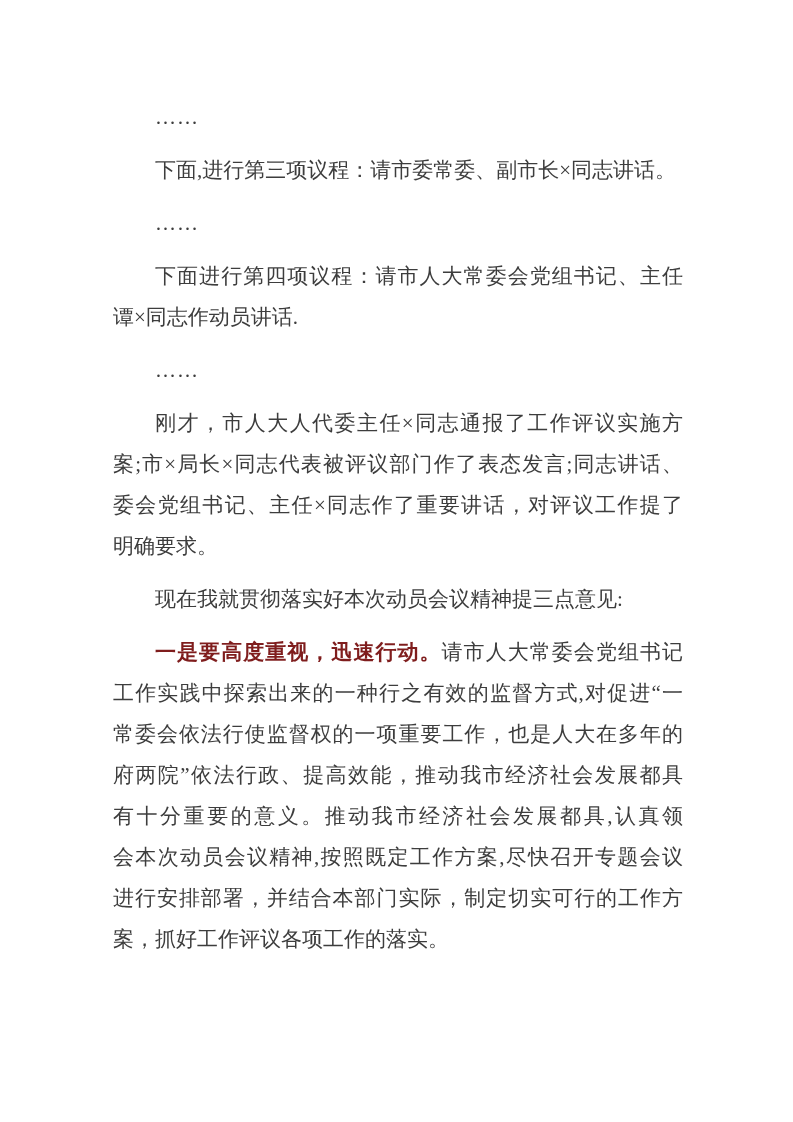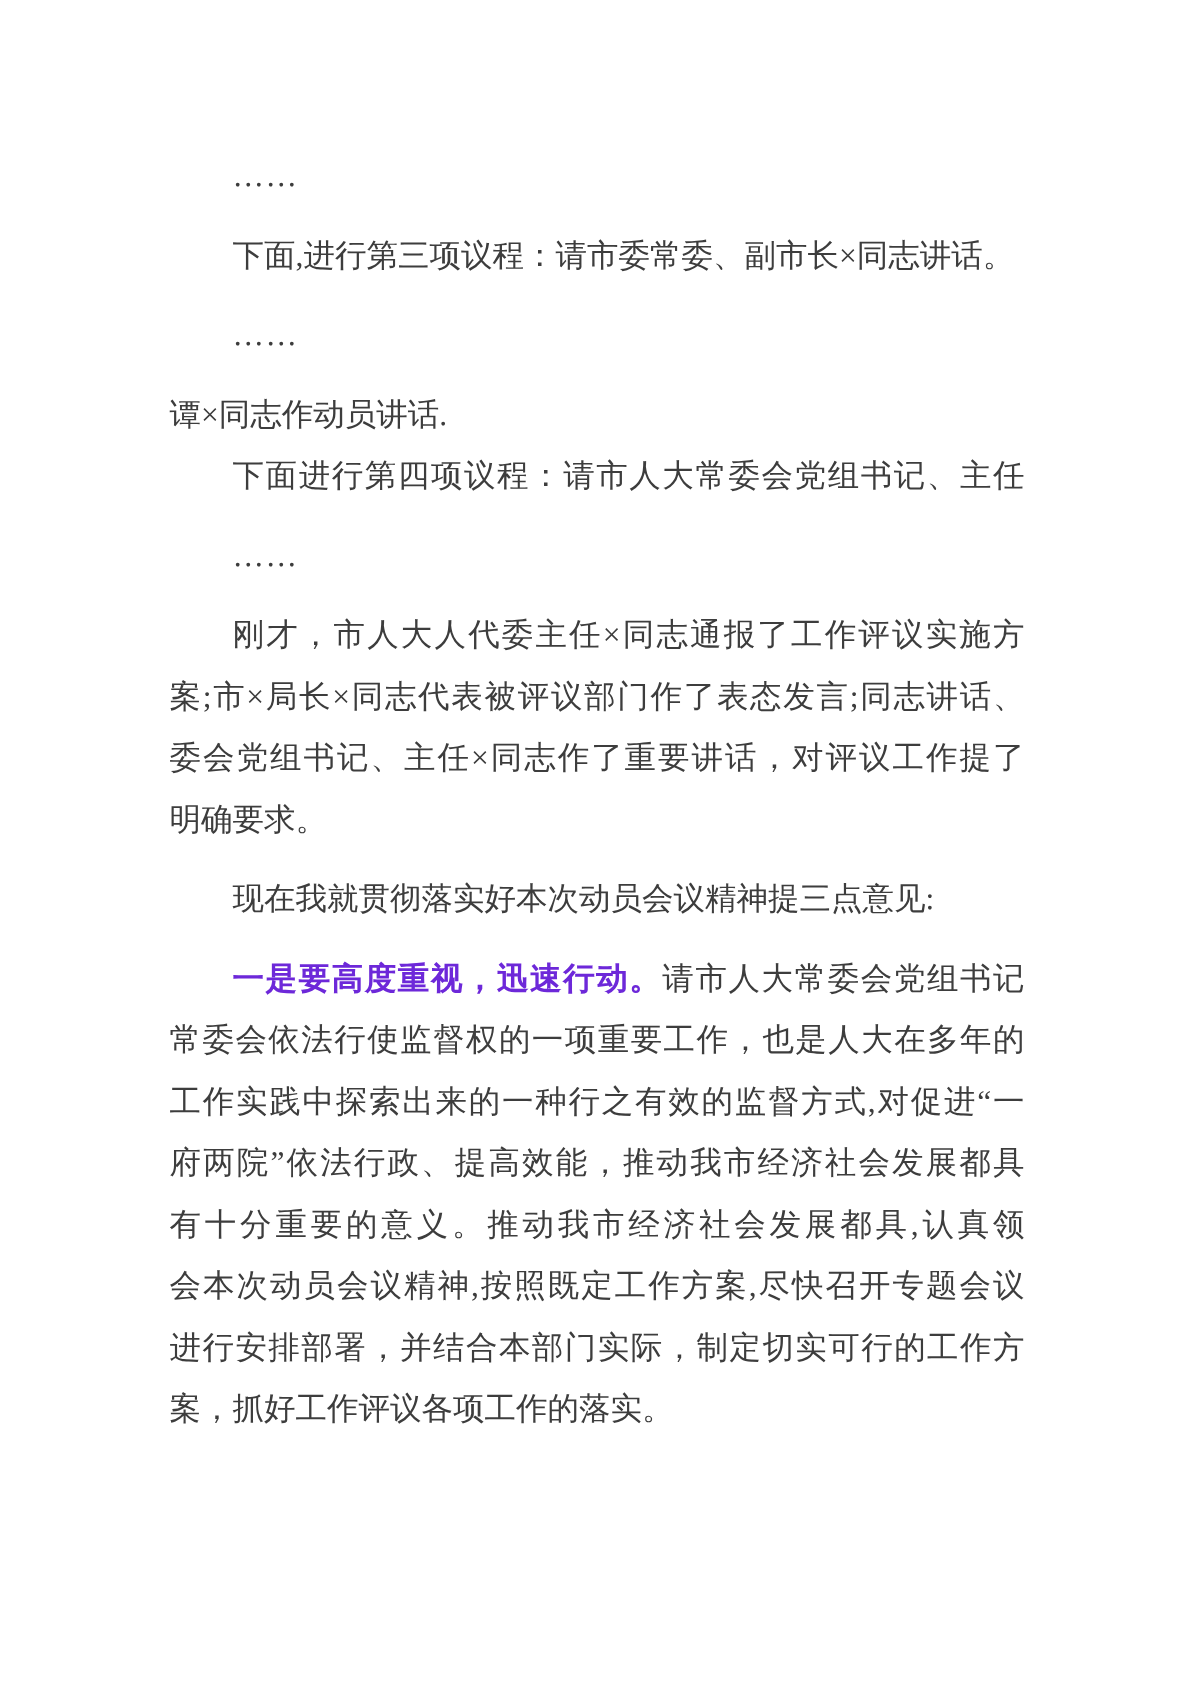--- a/index.html
+++ b/index.html
@@ -35,21 +35,21 @@
     text-align: justify;
     text-align-last: justify;
     text-justify: inter-character;
   }
   
   .line.indent {
     padding-left: 42px;
   }
   .bold {
     font-weight: bold;
-    color: #6d28d9;
+    color: #7f1d1d;
   }
   .ellipsis {
     letter-spacing: 1px;
   }
 </style>
 </head>
 <body>
 
 <div class="page">
 
@@ -59,22 +59,22 @@
 
   <div class="para">
     <div class="line indent">下面,进行第三项议程：请市委常委、副市长×同志讲话。</div>
   </div>
 
   <div class="para">
     <div class="line indent ellipsis">……</div>
   </div>
 
   <div class="para">
+    <div class="line indent fill">下面进行第四项议程：请市人大常委会党组书记、主任</div>
     <div class="line">谭×同志作动员讲话.</div>
-    <div class="line indent fill">下面进行第四项议程：请市人大常委会党组书记、主任</div>
   </div>
 
   <div class="para">
     <div class="line indent ellipsis">……</div>
   </div>
 
   <div class="para">
     <div class="line indent fill">刚才，市人大人代委主任×同志通报了工作评议实施方</div>
     <div class="line fill">案;市×局长×同志代表被评议部门作了表态发言;同志讲话、</div>
     <div class="line fill">委会党组书记、主任×同志作了重要讲话，对评议工作提了</div>
@@ -82,22 +82,22 @@
   </div>
 
   <div class="para">
     <div class="line indent">现在我就贯彻落实好本次动员会议精神提三点意见:</div>
   </div>
 
   <div class="para">
     <div class="line indent fill">
       <span class="bold">一是要高度重视，迅速行动。</span><span>请市人大常委会党组书记</span>
     </div>
+    <div class="line fill">工作实践中探索出来的一种行之有效的监督方式,对促进“一</div>
     <div class="line fill">常委会依法行使监督权的一项重要工作，也是人大在多年的</div>
-    <div class="line fill">工作实践中探索出来的一种行之有效的监督方式,对促进“一</div>
     <div class="line fill">府两院”依法行政、提高效能，推动我市经济社会发展都具</div>
     <div class="line fill">有十分重要的意义。推动我市经济社会发展都具,认真领</div>
     <div class="line fill">会本次动员会议精神,按照既定工作方案,尽快召开专题会议</div>
     <div class="line fill">进行安排部署，并结合本部门实际，制定切实可行的工作方</div>
     <div class="line">案，抓好工作评议各项工作的落实。</div>
   </div>
 
 </div>
 
 </body></html>

